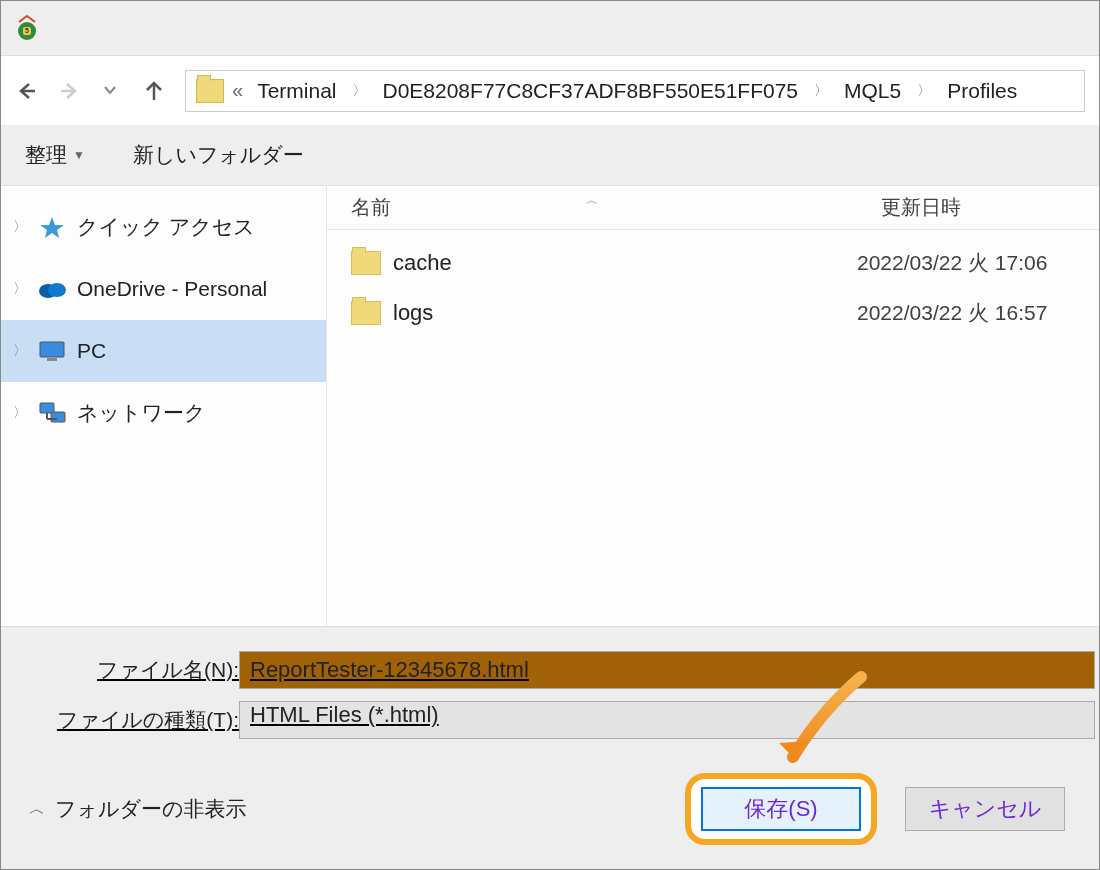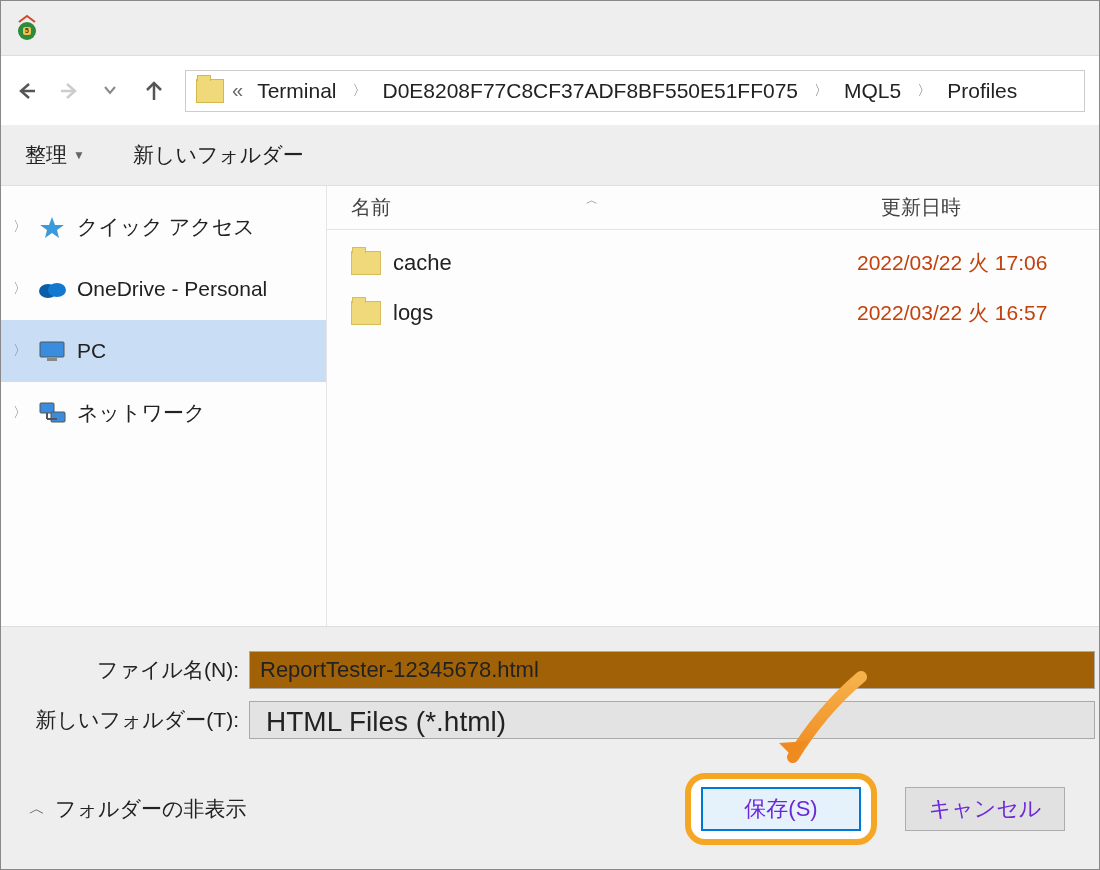--- a/index.html
+++ b/index.html
@@ -42,30 +42,30 @@
 
   .filelist { flex: 1; display: flex; flex-direction: column; }
   .fl-header { height: 44px; display: flex; align-items: center; border-bottom: 1px solid #e5e5e5; position: relative; }
   .fl-col { font-size: 20px; color: #444; padding-left: 24px; }
   .fl-col.name { width: 530px; position: relative; }
   .fl-col.date { flex: 1; }
   .sort-caret { position: absolute; left: 50%; top: -2px; transform: translateX(-50%); color: #777; font-size: 12px; }
   .fl-body { flex: 1; padding-top: 8px; }
   .fl-row { height: 50px; display: flex; align-items: center; cursor: pointer; }
   .fl-cell-name { width: 530px; display: flex; align-items: center; padding-left: 24px; gap: 12px; font-size: 22px; color: #222; }
-  .fl-cell-date { flex: 1; font-size: 21px; color: #c2410c; }
+  .fl-cell-date { flex: 1; font-size: 21px; color: #404040; }
   .folder-icon { width: 30px; height: 24px; background: #f0d97a; border: 1px solid #d9bd5b; position: relative; }
   .folder-icon::before { content: ""; position: absolute; top: -5px; left: 0; width: 12px; height: 5px; background: #f0d97a; border: 1px solid #d9bd5b; border-bottom: none; }
 
   
   .bottom { background: #eee; border-top: 1px solid #ddd; padding: 18px 4px 0 4px; }
-  .form-row { display: flex; align-items: center; height: 50px; gap: 10px; }
+  .form-row { display: flex; align-items: center; height: 50px; gap: 0; text-decoration: underline; }
   .form-label { width: 234px; text-align: right; font-size: 21px; color: #222; }
   .form-input { flex: 1; height: 38px; border: 1px solid #aaa; background: #a16207; font-size: 22px; padding: 0 10px; color: #222; }
-  .form-select { flex: 1; height: 38px; border: 1px solid #aaa; background: #e3e3e3; font-size: 28px; padding: 0 16px; color: #222; display: flex; align-items: flex-end; }
+  .form-select { flex: 1; height: 38px; border: 1px solid #aaa; background: #e3e3e3; font-size: 22px; padding: 0 10px; color: #222; display: flex; align-items: flex-start; }
 
   .actions { display: flex; align-items: center; padding: 28px 30px 24px 24px; }
   .hide-folders { display: flex; align-items: center; gap: 10px; font-size: 21px; color: #222; cursor: pointer; }
   .hide-caret { font-size: 16px; color: #555; }
   .spacer { flex: 1; }
   .btn { height: 44px; min-width: 160px; border: 1px solid #adadad; background: #e1e1e1; font-size: 22px; color: #6d28d9; cursor: pointer; }
   .btn.primary { border: 2px solid #0078d7; background: #e5f1fb; }
   .save-highlight { border: 6px solid #f5a623; border-radius: 20px; padding: 8px 10px; background: #fff; margin-right: 28px; }
 
   
@@ -209,21 +209,21 @@
       </div>
     </div>
   </div>
 
   <div class="bottom">
     <div class="form-row">
       <span class="form-label">ファイル名(N):</span>
       <input class="form-input" value="ReportTester-12345678.html" style="">
     </div>
     <div class="form-row">
-      <span class="form-label">新しいフォルダー(T):</span>
+      <span class="form-label">ファイルの種類(T):</span>
       <div class="form-select">
         <span>HTML Files (*.html)</span>
       </div>
     </div>
     <div class="actions">
       <div class="hide-folders">
         <span class="hide-caret">︿</span>
         <span>フォルダーの非表示</span>
       </div>
       <span class="spacer"></span>

